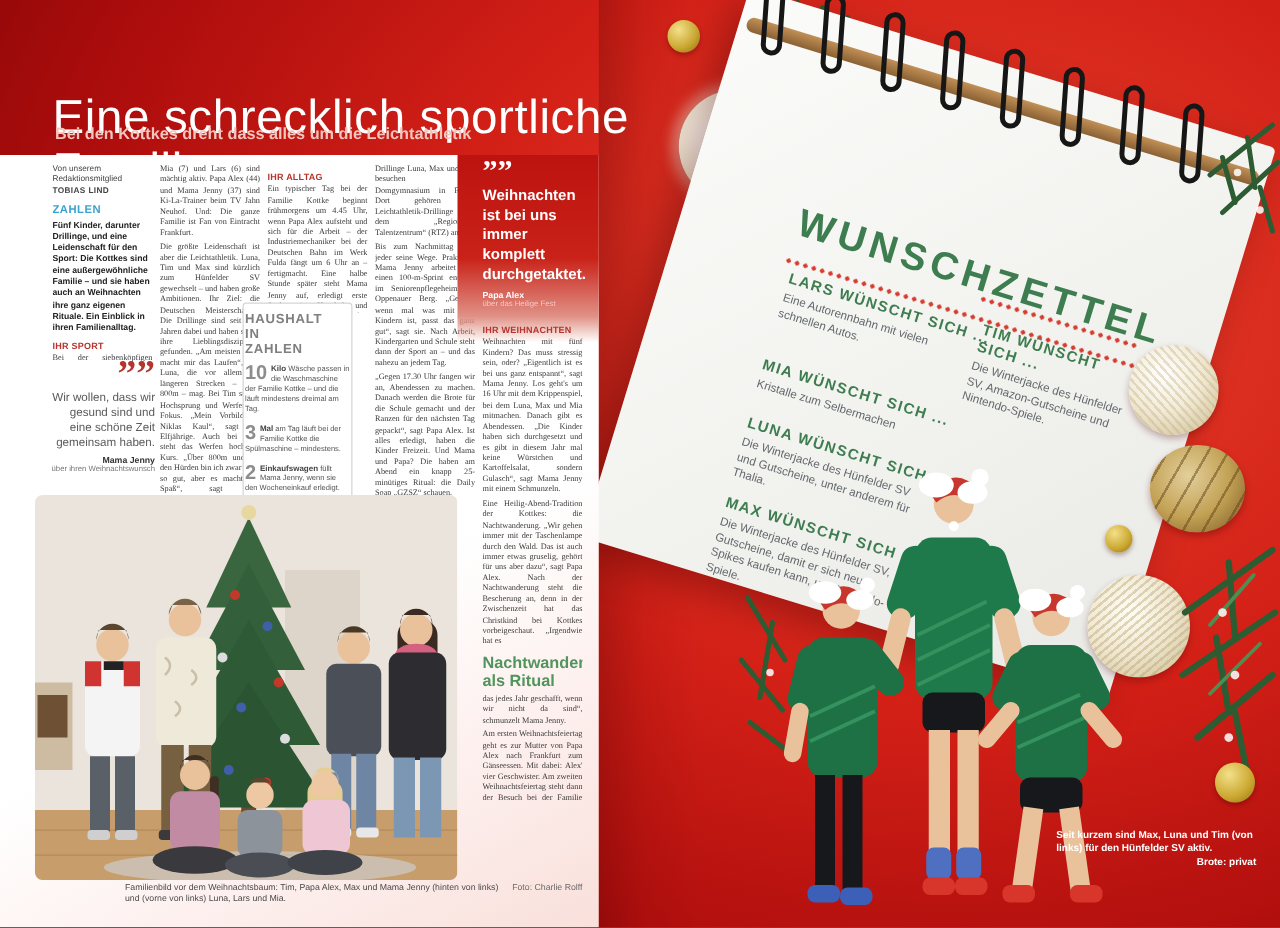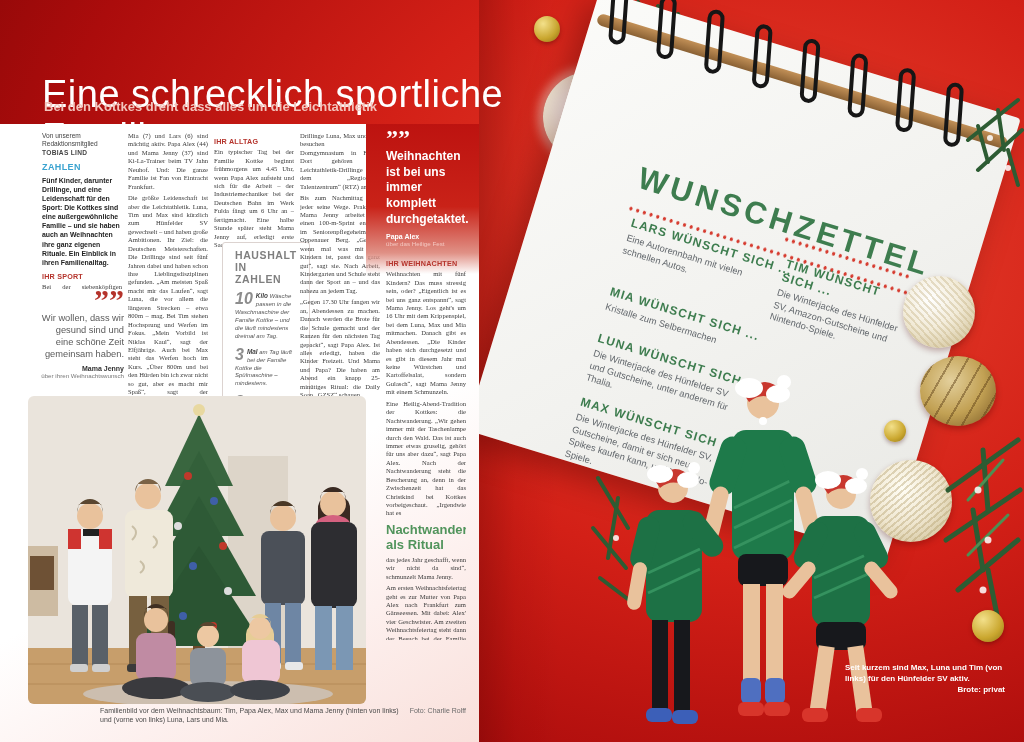--- a/index.html
+++ b/index.html
@@ -23,24 +23,24 @@
   .kicker.blue{color:#3aa3d0;font-size:9px;letter-spacing:.4px;}
   .kicker.red{color:#b5342c;font-size:7.2px;letter-spacing:.2px;}
   .lead{font-family:"Liberation Sans",sans-serif;font-weight:700;font-size:6.9px;color:#222;text-align:left;line-height:1.32;}
   .crosshead{color:#51945c;font-family:"Liberation Sans",sans-serif;font-weight:700;font-size:13px;
     line-height:1.15;margin:5px 0 3px;text-align:left;}
   .pullquote{position:absolute;left:40px;top:168px;width:84px;text-align:right;}
   .pq-icon{color:#b5342c;font-size:30px;line-height:.55;font-family:"Liberation Serif",serif;font-weight:700;}
   .pq-text{font-size:9.3px;color:#5a5a5a;font-weight:400;line-height:1.32;margin:3px 0 4px;}
   .pq-name{font-size:7px;font-weight:700;color:#333;}
   .pq-role{font-size:6.2px;color:#777;line-height:1.3;}
-  .stats{position:absolute;left:222px;top:118px;width:88px;border:1px solid #dcd3d0;border-radius:3px;
-    background:#fff;padding:7px 12px 2px;box-sizing:border-box;}
+  .stats{position:absolute;left:194px;top:118px;width:88px;border:1px solid #dcd3d0;border-radius:3px;
+    background:#fff;padding:7px 1px 2px;box-sizing:border-box;}
   .stats-h{font-weight:700;font-size:10.5px;color:#7f7f7f;letter-spacing:.6px;line-height:1.12;margin-bottom:7px;width:60px;}
-  .stat{overflow:hidden;margin-bottom:7px;font-size:6px;color:#555;line-height:1.32;font-style:italic;}
+  .stat{overflow:hidden;margin-bottom:7px;font-size:6px;color:#555;line-height:1.32;}
   .stat .num{float:left;font-size:16px;font-weight:700;color:#8d8d8d;line-height:.85;margin-right:3px;}
   .stat b{font-size:6.4px;color:#444;}
   .quotebox{position:absolute;left:366px;top:0;width:113px;height:150px;box-sizing:border-box;
     padding:8px 8px 0 20px;
     background:linear-gradient(180deg,#bd1310 0%,#c92218 55%,#e09186 86%,rgba(253,243,241,0) 100%);}
   .qb-icon{color:#fff;font-size:24px;line-height:.55;font-family:"Liberation Serif",serif;font-weight:700;}
   .qb-text{color:#fff;font-weight:700;font-size:12px;line-height:1.3;margin:4px 0 6px;}
   .qb-name{color:#fff;font-size:7px;font-weight:700;}
   .qb-role{color:#f4c7c0;font-size:6.2px;}
   .family-photo{position:absolute;left:28px;top:272px;width:338px;height:308px;border-radius:6px;overflow:hidden;}

